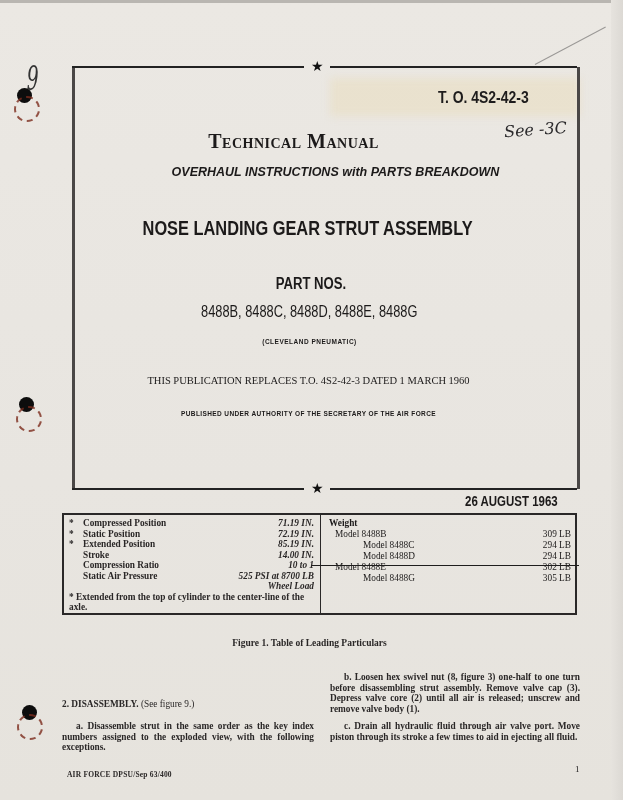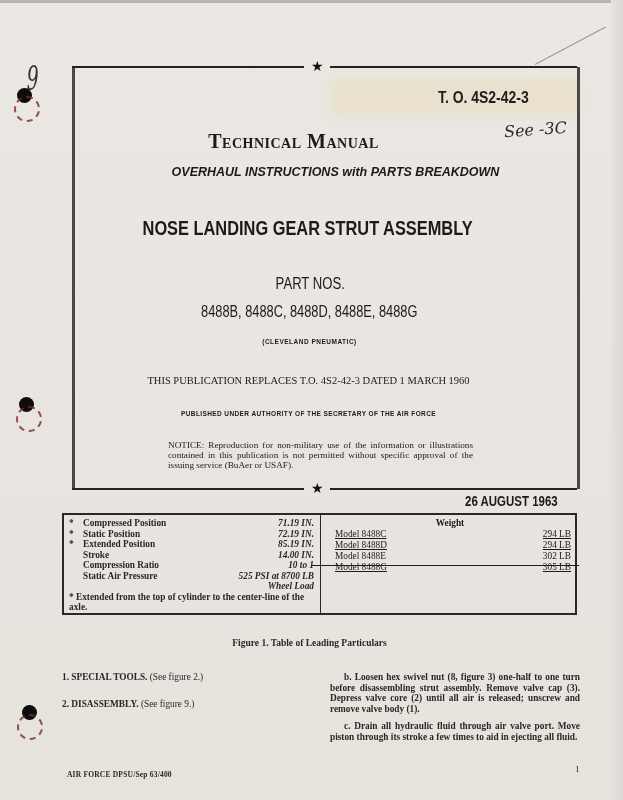--- a/index.html
+++ b/index.html
@@ -55,21 +55,21 @@
     }
     .tm-sub .inner { position:relative; left:-10px; }
     .tm-sub .with { font-style: italic; font-weight: bold; text-transform:none; }
     .main-title {
       position:absolute; left:0; width:623px; top:216px; text-align:center;
       font-family:"Liberation Sans", sans-serif; font-weight:bold; font-size:21px;
     }
     .main-title span { display:inline-block; transform: scaleX(0.78); position:relative; left:-4px; }
     .partnos-label {
       position:absolute; left:0; width:623px; top:275px; text-align:center;
-      font-family:"Liberation Sans", sans-serif; font-size:16px; font-weight:normal;
+      font-family:"Liberation Sans", sans-serif; font-size:16px; font-weight:bold;
     }
     .partnos-label span { display:inline-block; transform: scaleX(0.82); position:relative; left:-1px; }
     .partnos {
       position:absolute; left:0; width:623px; top:303px; text-align:center;
       font-family:"Liberation Sans", sans-serif; font-size:16px;
     }
     .partnos span { display:inline-block; transform: scaleX(0.8); position:relative; left:-2px; }
     .maker {
       position:absolute; left:0; width:623px; top:338px; text-align:center;
       font-family:"Liberation Sans", sans-serif; font-size:6.5px; font-weight:bold; letter-spacing:0.5px;
@@ -94,30 +94,30 @@
       font-family:"Liberation Sans", sans-serif; font-weight:bold; font-size:14px;
       transform: scaleX(0.82); transform-origin:left; white-space:nowrap;
     }
 
     
     .part-table {
       position:absolute; left:62px; top:513px; width:515px; height:102px;
       border:2px solid #2a2828; display:flex; box-sizing:border-box;
     }
     .part-left { width:257px; border-right:1.5px solid #2a2828; box-sizing:border-box; padding:3px 6px 0 5px; position:relative; }
-    .part-right { flex:1; padding:3px 4px 13px 8px; position:relative;text-align:center; }
+    .part-right { flex:1; padding:3px 4px 13px 8px; position:relative; }
     .prow { display:flex; justify-content:space-between; font-family:"Liberation Serif", serif; font-weight:bold; font-size:9.3px; line-height:10.5px; color:#2a2727; }
     .prow .lbl { display:flex; }
     .prow .ast { width:14px; display:inline-block; }
     .prow .val { text-align:right;font-style:italic; }
     .prow.wrap2 { justify-content:flex-end; }
     .footnote { font-family:"Liberation Serif", serif; font-weight:bold; font-size:9.3px; line-height:10.5px; color:#2a2727; }
     .weight-head { font-family:"Liberation Serif", serif; font-weight:bold; font-size:9.3px; line-height:11px; }
     .wrow { display:flex; justify-content:space-between; font-family:"Liberation Serif", serif; font-size:9.3px; line-height:11px; padding-left:6px; position:relative; }
-    .wrow.ul { text-decoration: underline; text-underline-offset: 1px; }
+    .wrow.ul { text-underline-offset: 1px; margin-left: 28px; }
     .strike-line { position:absolute; height:1.3px; background:#1e1d1d; }
 
     .fig-caption {
       position:absolute; left:0; width:623px; top:638px; text-align:center;
       font-family:"Liberation Serif", serif; font-size:9.5px; font-weight:bold; color:#2a2727;
     }
     .fig-caption span { position:relative; left:-2px; }
 
     .col { position:absolute; font-family:"Liberation Serif", serif; font-size:9.3px; line-height:10.6px; color:#2a2727; }
     .heading { font-weight:bold; }
@@ -188,21 +188,20 @@
   </div>
   <div class="maker">
     <span>(CLEVELAND PNEUMATIC)</span>
   </div>
   <div class="replaces">
     <span>THIS PUBLICATION REPLACES T.O. 4S2-42-3 DATED 1 MARCH 1960</span>
   </div>
   <div class="authority">
     <span>PUBLISHED UNDER AUTHORITY OF THE SECRETARY OF THE AIR FORCE</span>
   </div>
-  <div class="notice">NOTICE: Reproduction for non-military use of the information or illustrations contained in this publication is not permitted without specific approval of the issuing service (BuAer or USAF).</div>
 
   <div class="date">26 AUGUST 1963</div>
 
   <div class="part-table">
     <div class="part-left">
       <div class="prow">
         <span class="lbl">
             <span class="ast">*</span>
             <span>Compressed Position</span>
           </span>
@@ -243,20 +242,24 @@
           </span>
         <span class="val">525 PSI at 8700 LB</span>
       </div>
       <div class="prow wrap2">
         <span class="val">Wheel Load</span>
       </div>
       <div class="footnote">*  Extended from the top of cylinder to the center-line of the axle.</div>
     </div>
     <div class="part-right">
       <div class="weight-head">Weight</div>
+      <div class="wrow">
+        <span>Model 8488B</span>
+        <span>309 LB</span>
+      </div>
       <div class="wrow ul">
         <span>Model 8488C</span>
         <span>294 LB</span>
       </div>
       <div class="wrow ul">
         <span>Model 8488D</span>
         <span>294 LB</span>
       </div>
       <div class="wrow">
         <span>Model 8488E</span>
@@ -267,27 +270,24 @@
         <span>305 LB</span>
       </div>
       <div class="strike-line" style="left:-10px; top:50px; width:268px;"></div>
     </div>
   </div>
 
   <div class="fig-caption">
     <span>Figure 1.  Table of Leading Particulars</span>
   </div>
 
-  <div class="col col-left" style="top:672px;">
-    <span class="heading">1. SPECIAL TOOLS.</span>
-    <span>(See figure 2.)</span>
-  </div>
   <div class="col col-left" style="top:699px;">
     <span class="heading">2. DISASSEMBLY.</span>
     <span>(See figure 9.)</span>
   </div>
+  <div class="col col-left justify indent bold" style="top:721px;">a. Disassemble strut in the same order as the key index numbers assigned to the exploded view, with the following exceptions.</div>
 
   <div class="col col-right justify indent bold" style="top:672px;">b. Loosen hex swivel nut (8, figure 3) one-half to one turn before disassembling strut assembly. Remove valve cap (3). Depress valve core (2) until all air is released; unscrew and remove valve body (1).</div>
   <div class="col col-right justify indent bold" style="top:721px;">c. Drain all hydraulic fluid through air valve port. Move piston through its stroke a few times to aid in ejecting all fluid.</div>
 
   <div class="footer-left">AIR FORCE DPSU/Sep 63/400</div>
   <div class="page-num">1</div>
 </div>
 
 </body></html>

